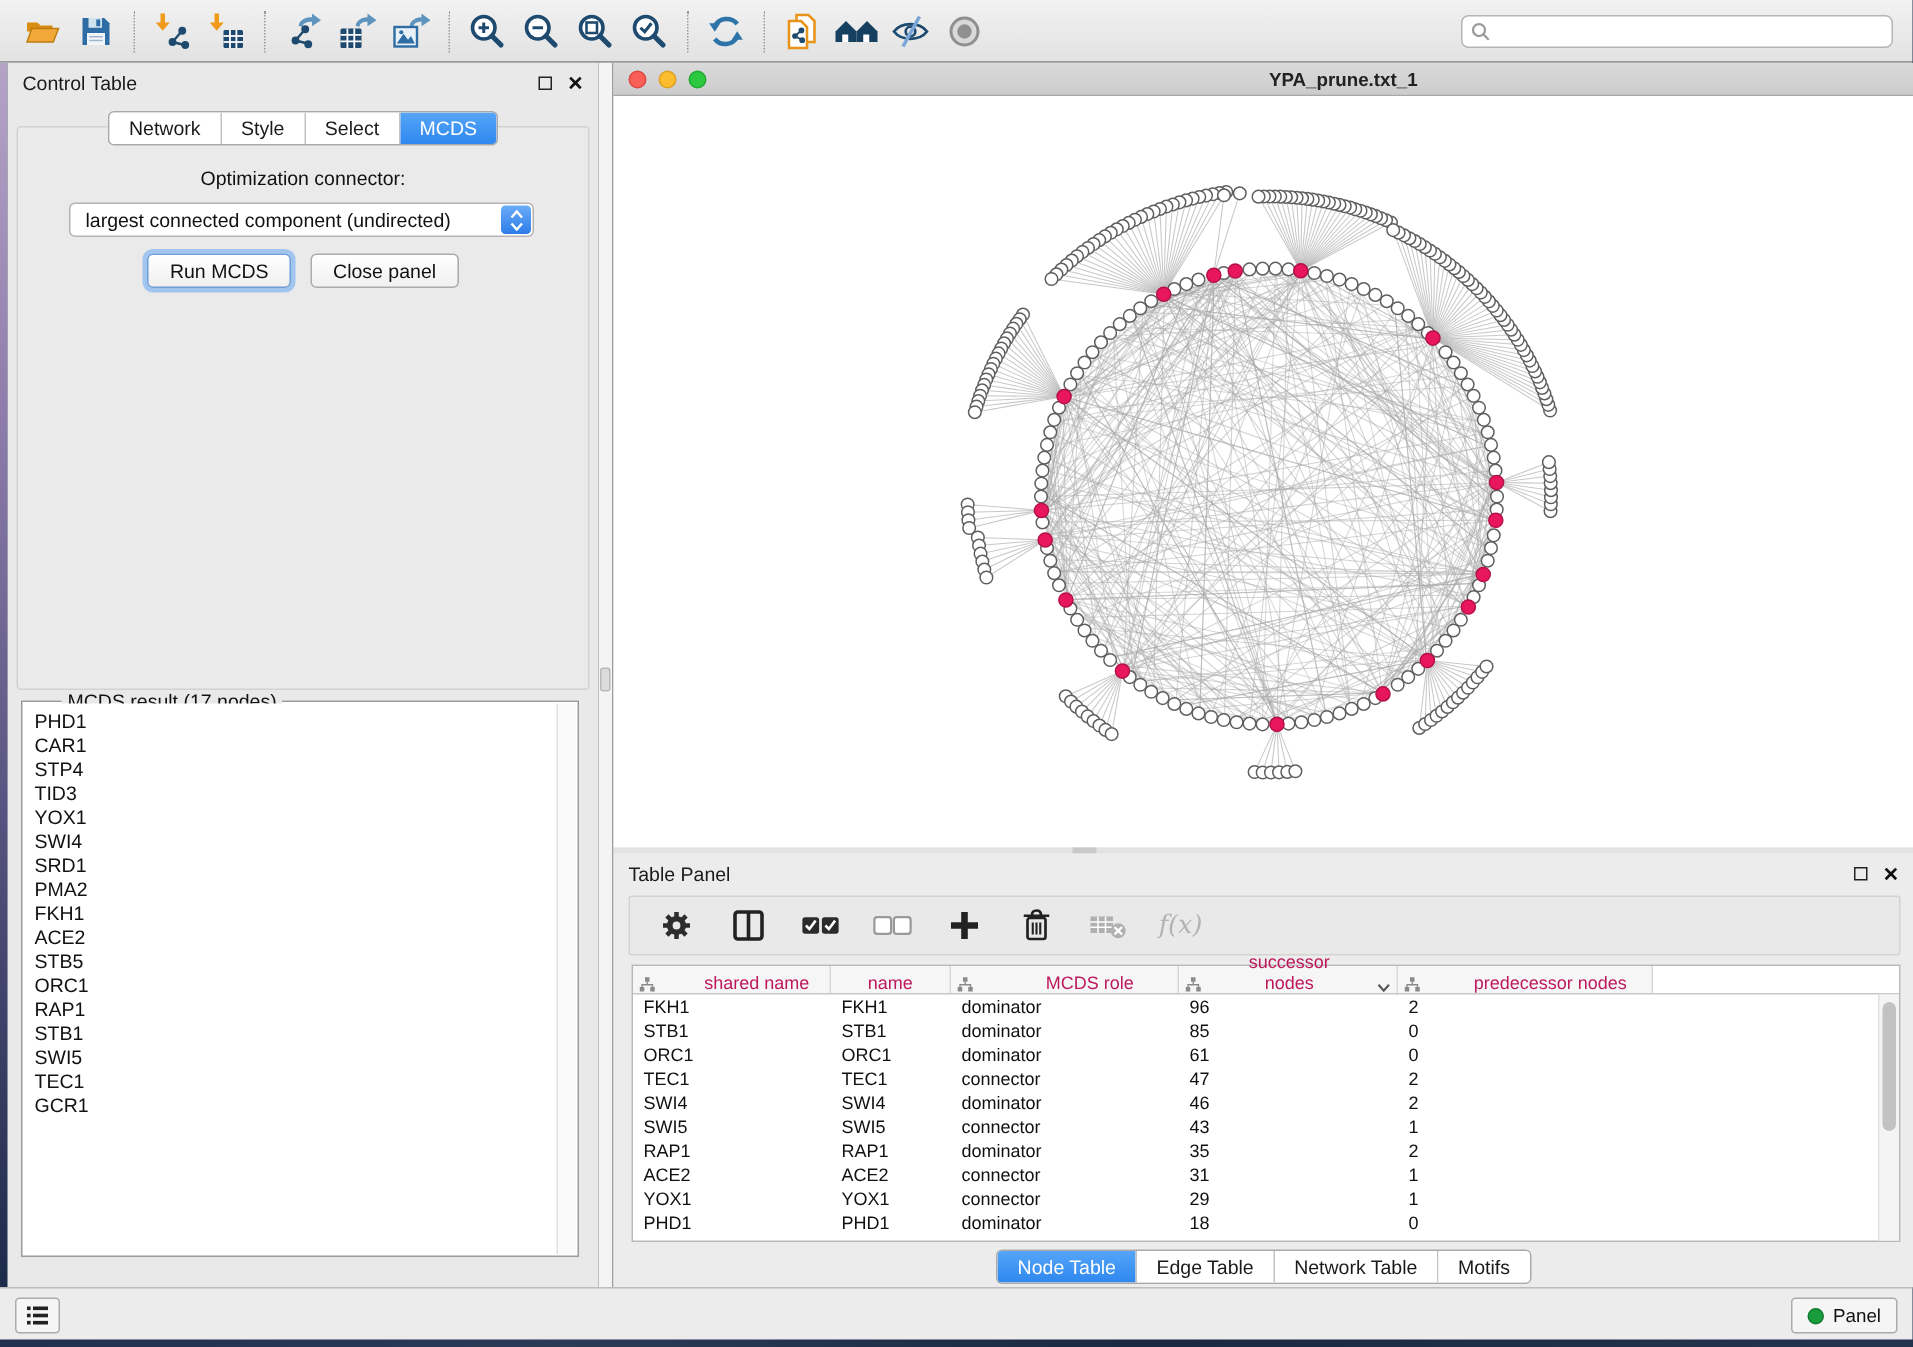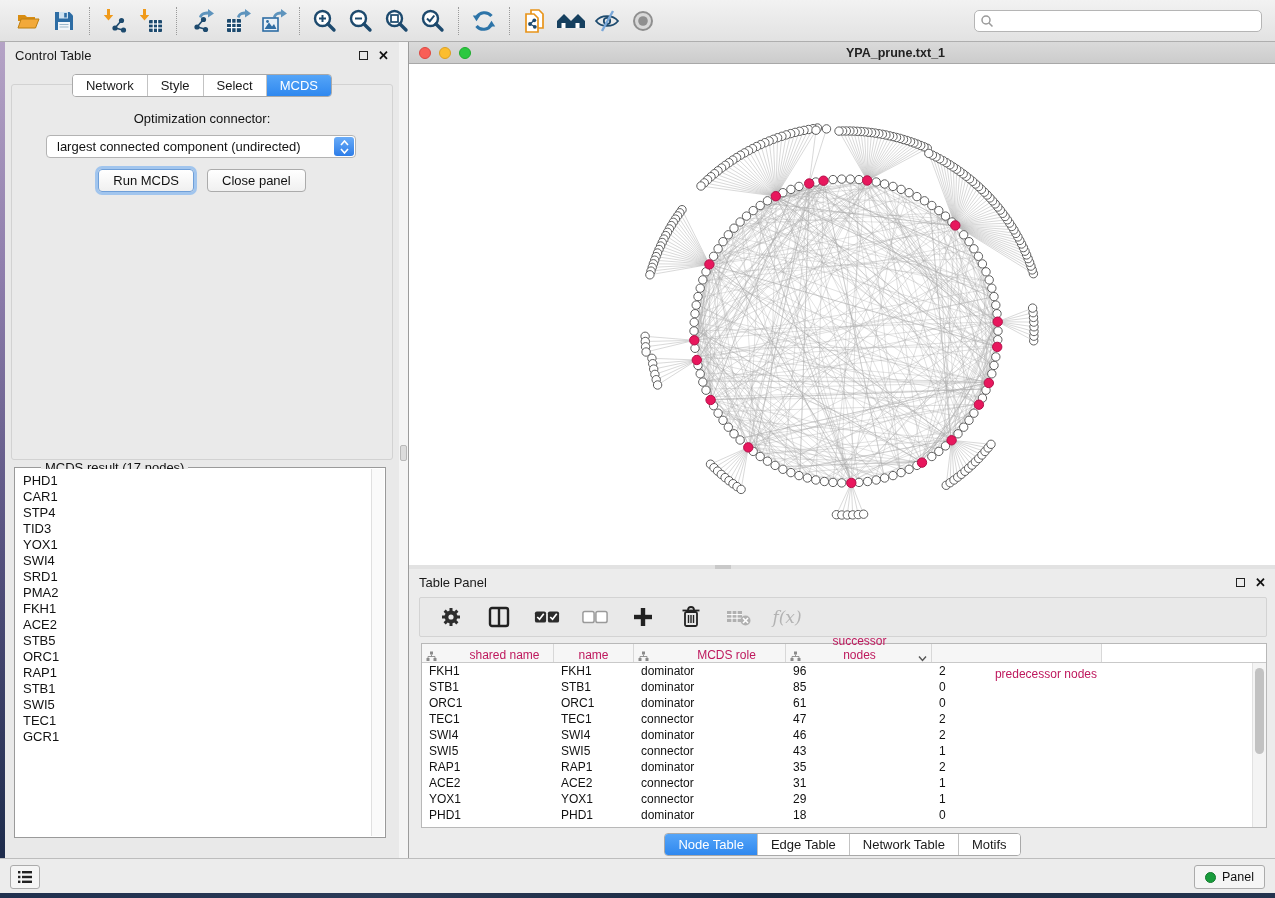--- a/index.html
+++ b/index.html
@@ -1304,21 +1304,21 @@
                 <rect x="4" y="0.5" width="3" height="3" fill="#8a8a8a"></rect>
                 <rect x="0.5" y="7" width="3" height="3" fill="#8a8a8a"></rect>
                 <rect x="7.5" y="7" width="3" height="3" fill="#8a8a8a"></rect>
                 <path d="M5.5 3.5 V5.5 M2 7 V5.5 H9 V7" fill="none" stroke="#8a8a8a" stroke-width="0.9"></path>
               </svg>
               <span class="lbl">successor nodes</span>
               <svg width="9" height="7" viewBox="0 0 9 7">
                 <polyline points="1,1.5 4.5,5.5 8,1.5" fill="none" stroke="#555" stroke-width="1.4"></polyline>
               </svg>
             </div>
-            <div class="th" style="width: 170px; flex-direction: column;">
+            <div class="th" style="width: 170px;">
               <svg width="11" height="11" viewBox="0 0 11 11">
                 <rect x="4" y="0.5" width="3" height="3" fill="#8a8a8a"></rect>
                 <rect x="0.5" y="7" width="3" height="3" fill="#8a8a8a"></rect>
                 <rect x="7.5" y="7" width="3" height="3" fill="#8a8a8a"></rect>
                 <path d="M5.5 3.5 V5.5 M2 7 V5.5 H9 V7" fill="none" stroke="#8a8a8a" stroke-width="0.9"></path>
               </svg>
               <span class="lbl">predecessor nodes</span>
             </div>
             <div class="th" style="flex: 1 1 0%; border-right: none; background: rgb(255, 255, 255);"></div>
           </div>

